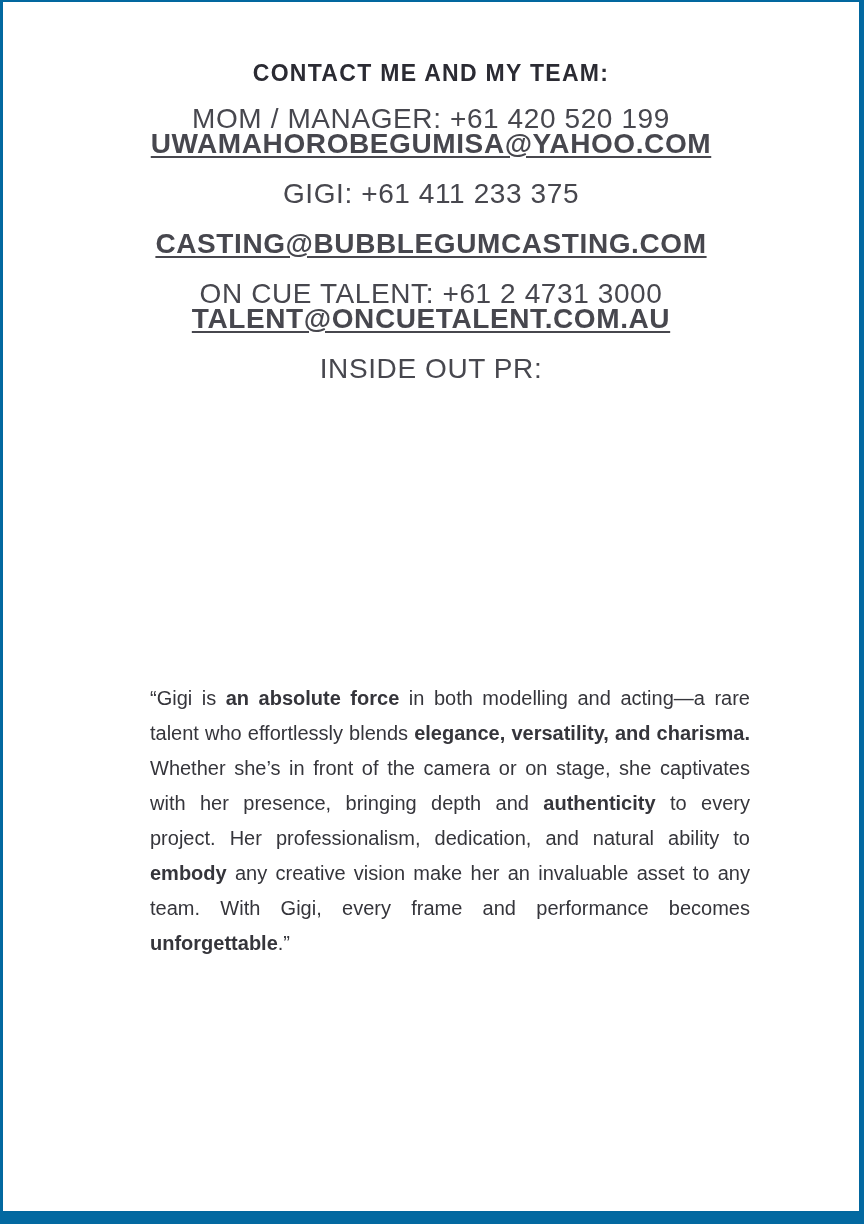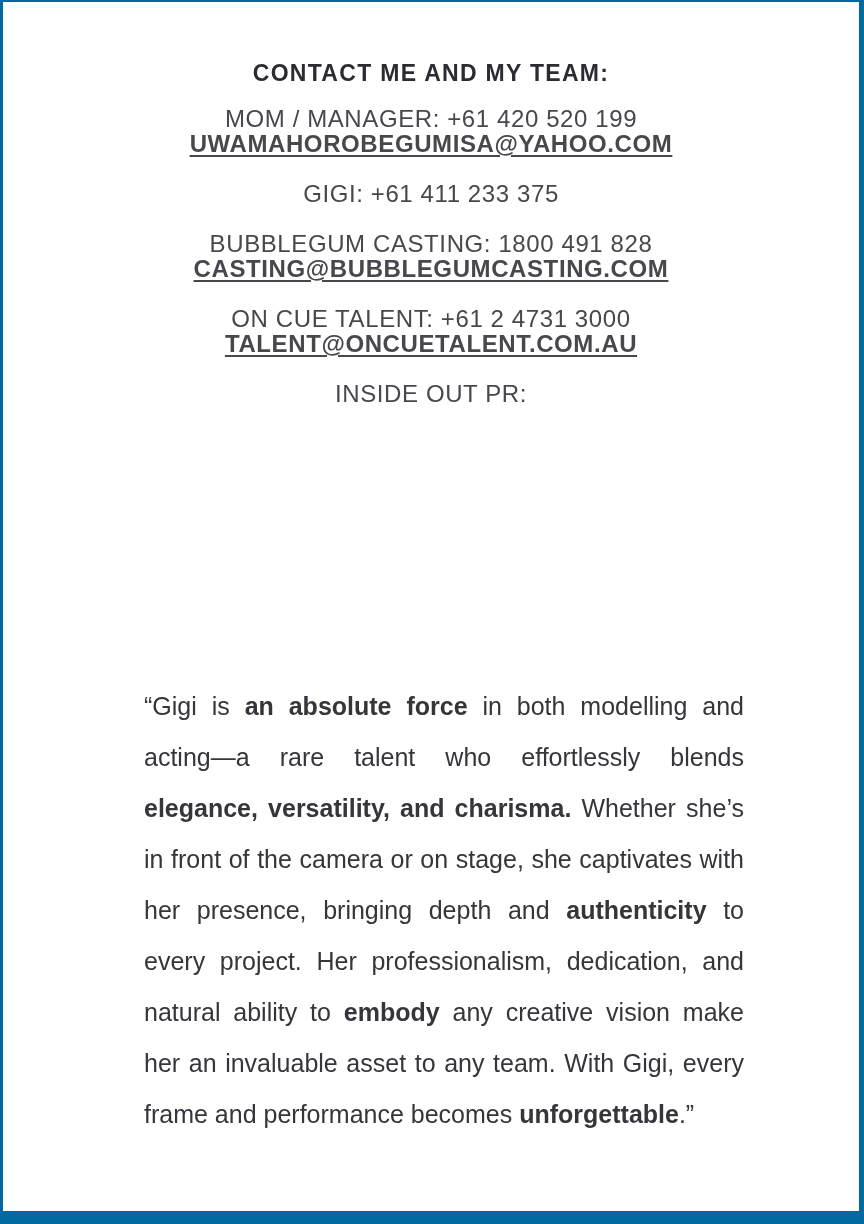--- a/index.html
+++ b/index.html
@@ -27,44 +27,44 @@
   }
   .contact-heading {
     font-size: 23px;
     line-height: 27px;
     font-weight: 700;
     letter-spacing: 1.3px;
     color: #2b2b33;
     margin-bottom: 19px;
   }
   .contact-entry {
-    font-size: 24px;
+    font-size: 28px;
     line-height: 25px;
     font-weight: 400;
     letter-spacing: 0.6px;
     margin-bottom: 25px;
   }
   .contact-entry:last-child { margin-bottom: 0; }
   .contact-link {
     display: inline-block;
     color: #47474e;
     text-decoration: underline;
     text-underline-offset: 3px;
     cursor: pointer;
     font-weight: bold;
   }
 
   
   .testimonial {
     position: absolute;
-    top: 679px; left: 141px;
+    top: 679px; left: 147px;
     width: 600px;
     color: #35353b;
-    font-size: 25px;
-    line-height: 51px;
+    font-size: 20px;
+    line-height: 35px;
   }
   .testimonial-quote {
     text-align: justify;
     text-justify: inter-word;
   }
   .testimonial b, .testimonial .b { font-weight: 700; }
   .attribution {
     padding-left: 20px;
     text-align: left;
   }
@@ -87,21 +87,20 @@
         <div>MOM / MANAGER: +61 420 520 199</div>
         <a class="contact-link">UWAMAHOROBEGUMISA@YAHOO.COM</a>
       </div>
 
 
       <div class="contact-entry">
         <div>GIGI: +61 411 233 375</div>
       </div>
 
       <div class="contact-entry">
-        <div>BUBBLEGUM CASTING: 1800 491 828</div>
         <a class="contact-link">CASTING@BUBBLEGUMCASTING.COM</a>
       </div>
 
       <div class="contact-entry">
         <div>ON CUE TALENT: +61 2 4731 3000</div>
         <a class="contact-link">TALENT@ONCUETALENT.COM.AU</a>
       </div>
 
       <div class="contact-entry">
         <div>INSIDE OUT PR:</div>

